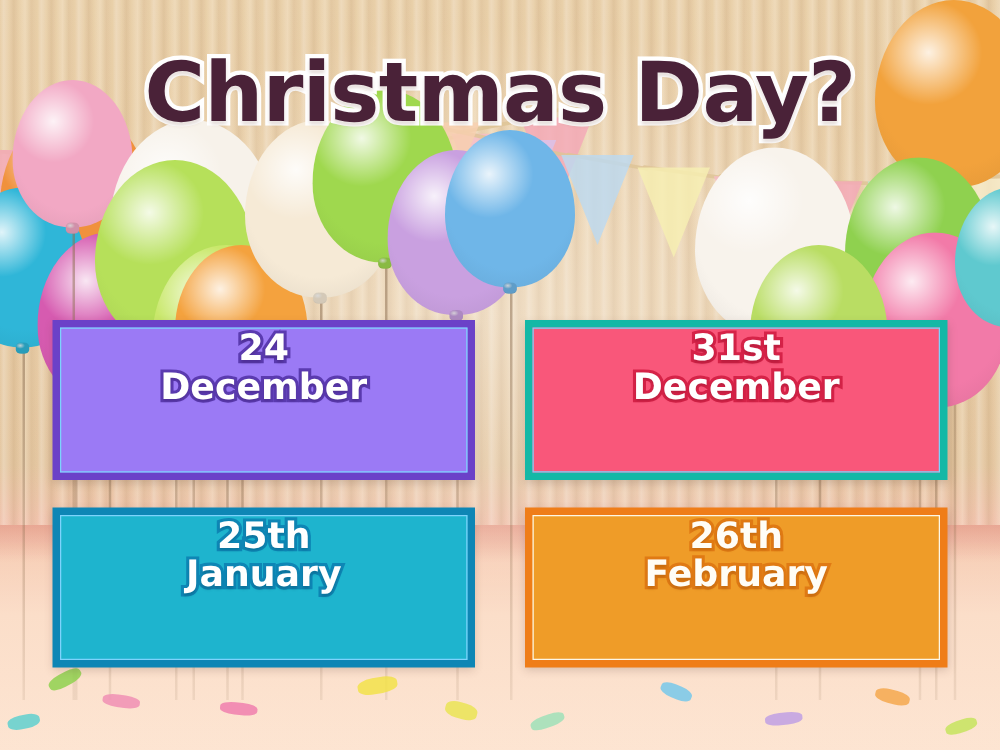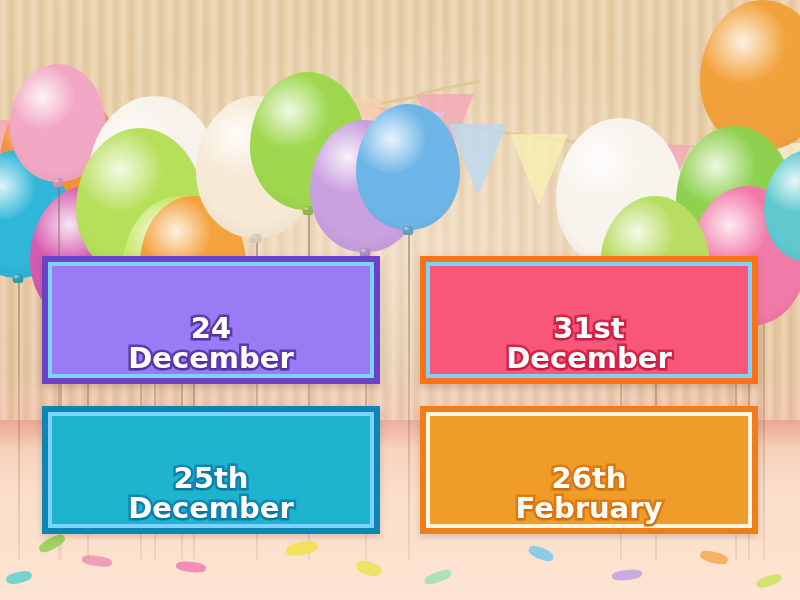--- a/index.html
+++ b/index.html
@@ -156,41 +156,41 @@
     display: flex;
     align-items: center;
     justify-content: center;
     padding: 6px;
     box-shadow: 0 3px 7px rgba(90,60,50,0.22);
   }
   .answer .inner {
     box-sizing: border-box;
     width: 100%;
     height: 100%;
-    border: 4px solid #7dd3fc;
+    border: 1px solid #7dd3fc;
     display: flex;
-    align-items: flex-end;
+    align-items: flex-start;
     justify-content: center;
     text-align: center;
   }
   .answer-text {
     font-family: "DejaVu Sans", sans-serif;
     font-weight: bold;
     font-size: 29px;
     line-height: 1.06;
     color: #ffffff;
     paint-order: stroke fill;
     white-space: pre-line;
   }
   
   .a-purple { background: #6b41c8; }
   .a-purple .inner { background: #9b7af5; }
   .a-purple .answer-text { -webkit-text-stroke: 5px #5b3bb0; text-shadow: 0 2px 2px rgba(60,30,110,0.35); }
 
-  .a-pink { background: #f97316; }
+  .a-pink { background: #14b8a6; }
   .a-pink .inner { background: #f9577a; }
   .a-pink .answer-text { -webkit-text-stroke: 5px #d62348; text-shadow: 0 2px 2px rgba(140,20,45,0.35); }
 
   .a-cyan { background: #0e86b5; }
   .a-cyan .inner { background: #1eb4ce; }
   .a-cyan .answer-text { -webkit-text-stroke: 5px #0e86b5; text-shadow: 0 2px 2px rgba(10,80,110,0.35); }
 
   .a-orange { background: #ef7d18; }
   .a-orange .inner { background: #ef9c28; border-color: #fdf6e4; }
   .a-orange .answer-text { -webkit-text-stroke: 5px #e07a14; text-shadow: 0 2px 2px rgba(150,80,10,0.32); color:#fffdf6; }
@@ -290,20 +290,21 @@
       <div class="confetti" style="left: 286px; top: 542px; width: 32px; height: 13px; background: rgb(242, 226, 74); transform: rotate(-10deg);"></div>
       <div class="confetti" style="left: 356px; top: 562px; width: 26px; height: 13px; background: rgb(234, 228, 85); transform: rotate(16deg);"></div>
       <div class="confetti" style="left: 424px; top: 572px; width: 28px; height: 10px; background: rgb(159, 224, 184); transform: rotate(-20deg);"></div>
       <div class="confetti" style="left: 528px; top: 548px; width: 26px; height: 11px; background: rgb(119, 200, 234); transform: rotate(22deg);"></div>
       <div class="confetti" style="left: 612px; top: 570px; width: 30px; height: 10px; background: rgb(191, 160, 228); transform: rotate(-6deg);"></div>
       <div class="confetti" style="left: 700px; top: 552px; width: 28px; height: 11px; background: rgb(245, 168, 78); transform: rotate(14deg);"></div>
       <div class="confetti" style="left: 756px; top: 576px; width: 26px; height: 10px; background: rgb(198, 228, 94); transform: rotate(-18deg);"></div>
     </div>
 
   <div class="title-wrap">
+    <div class="title-line">Christmas Day?</div>
   </div>
 
   <div class="answers">
 
     <div class="answer a-purple">
       <div class="inner">
         <div class="answer-text">24
 December</div>
       </div>
     </div>
@@ -311,21 +312,21 @@
     <div class="answer a-pink">
       <div class="inner">
         <div class="answer-text">31st
 December</div>
       </div>
     </div>
 
     <div class="answer a-cyan">
       <div class="inner">
         <div class="answer-text">25th
-December</div>
+January</div>
       </div>
     </div>
 
     <div class="answer a-orange">
       <div class="inner">
         <div class="answer-text">26th
 February</div>
       </div>
     </div>
 

